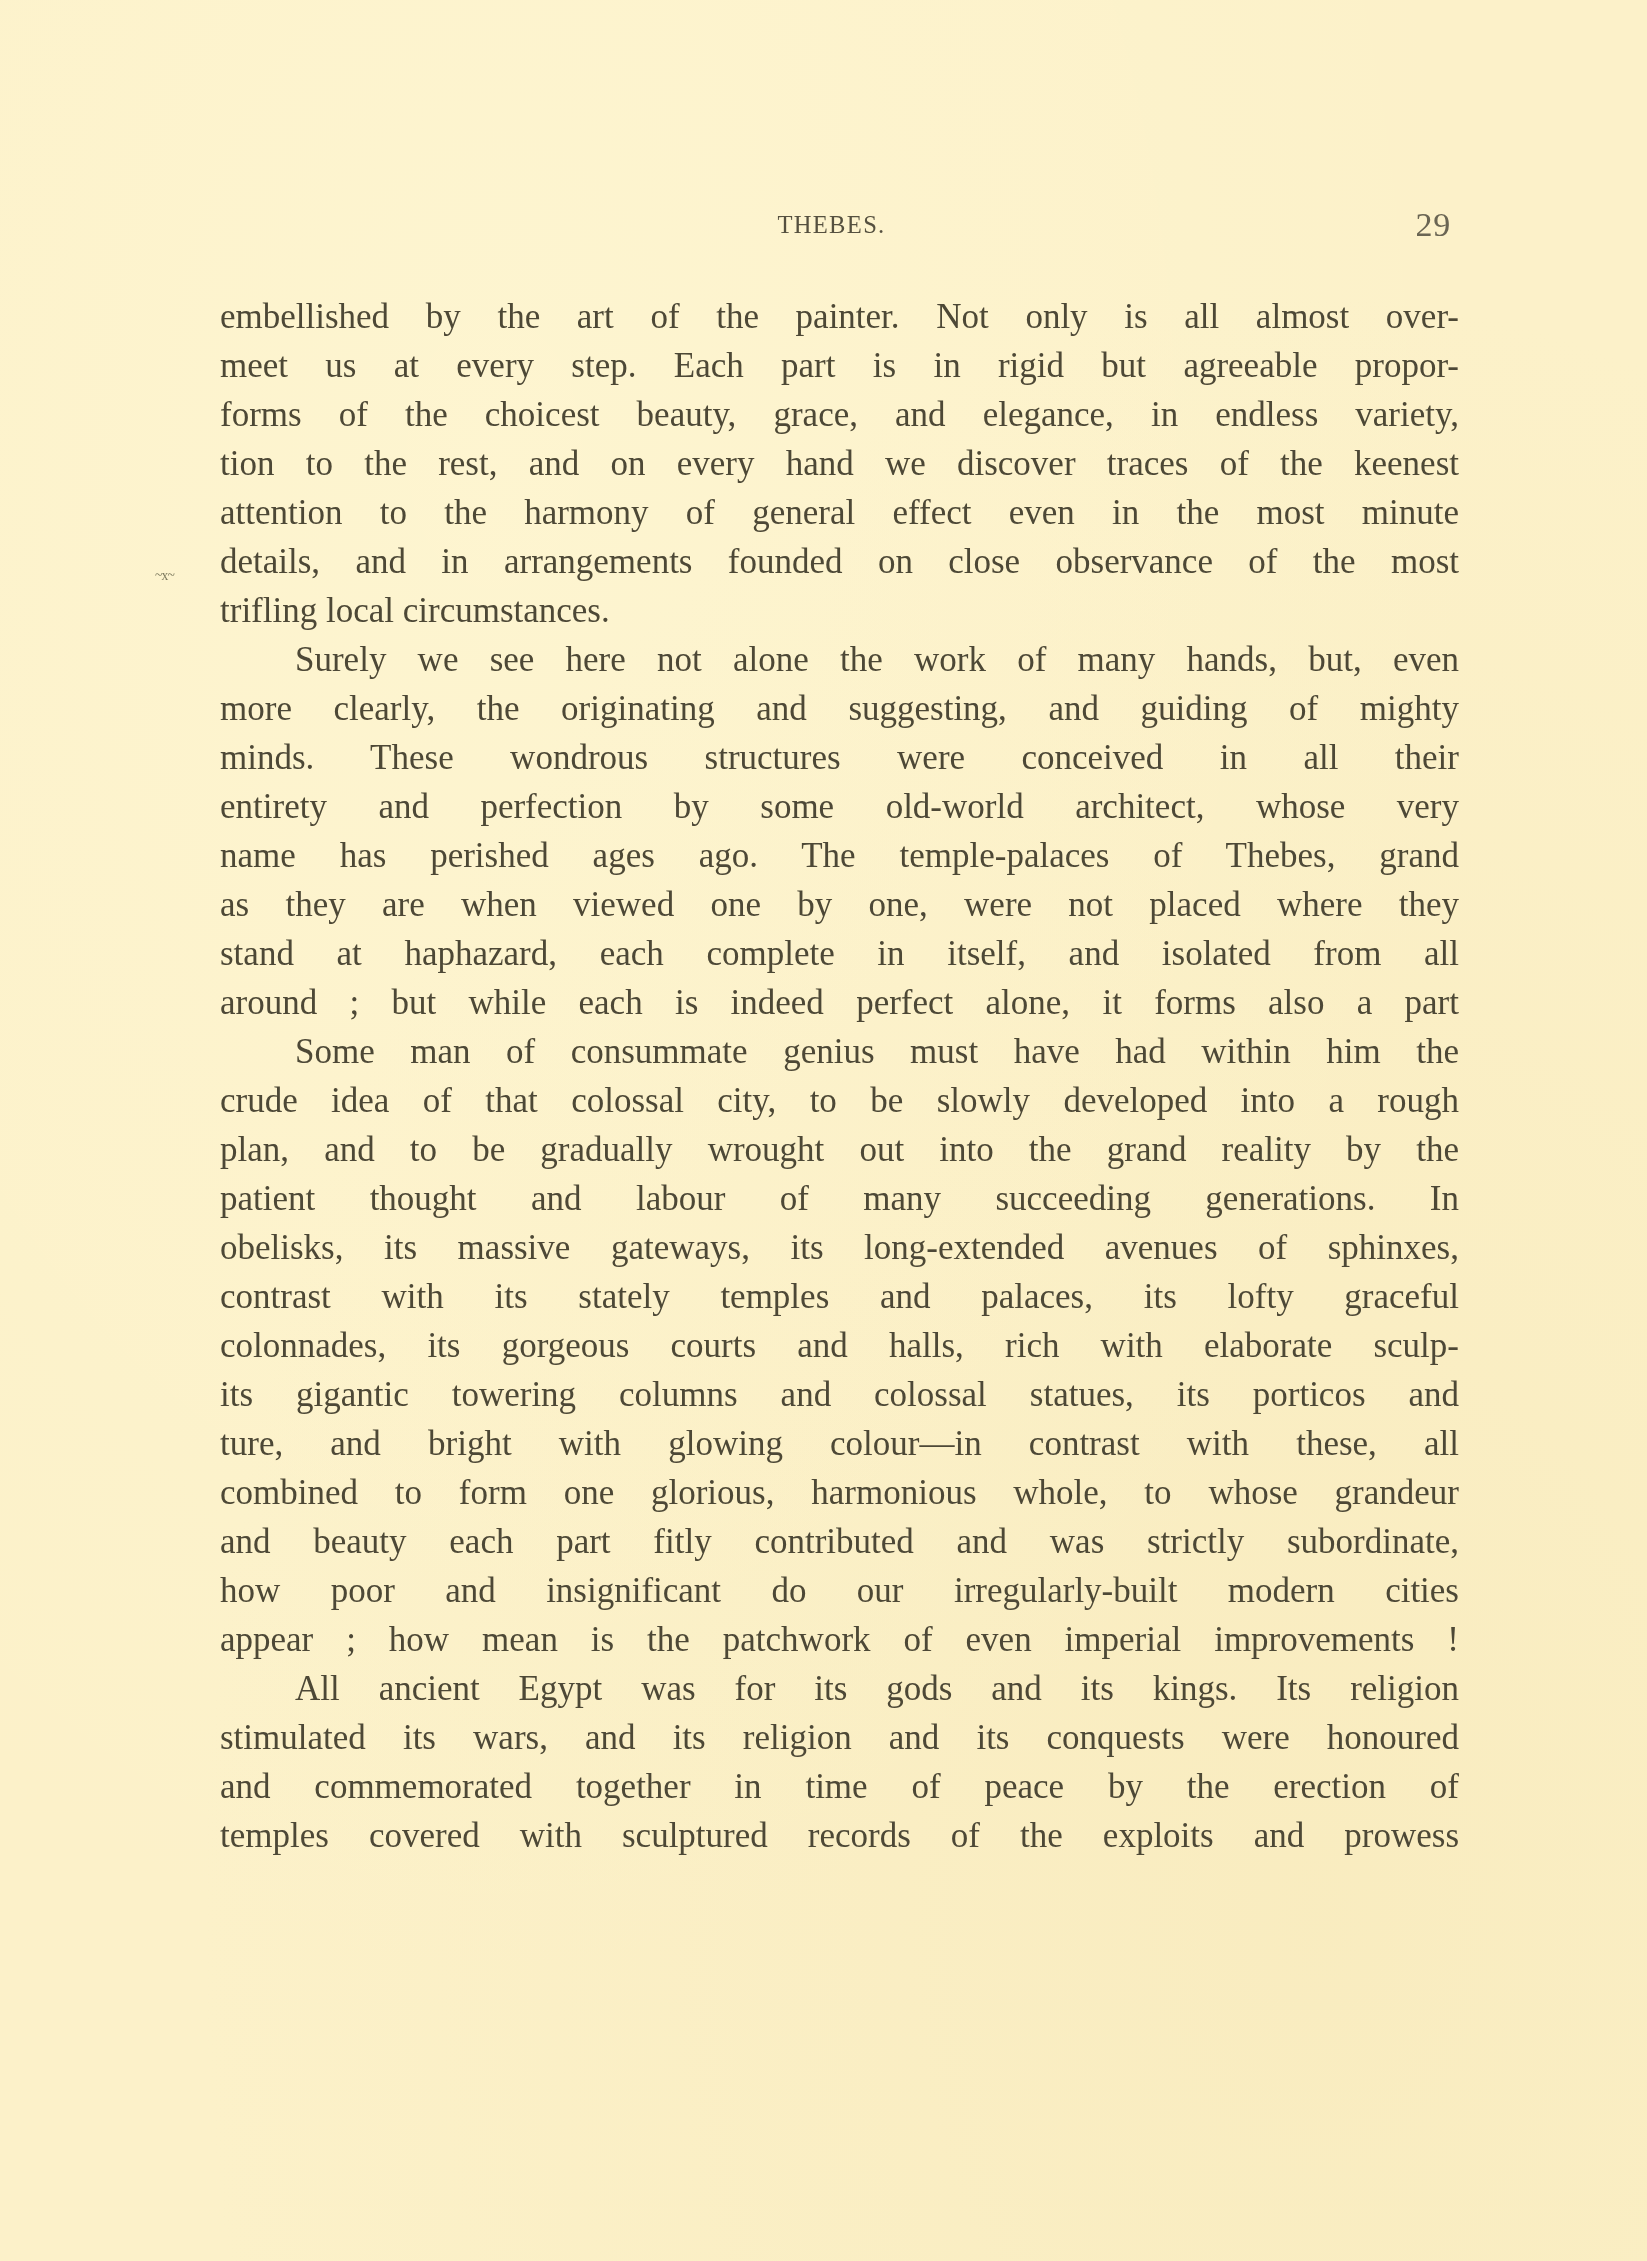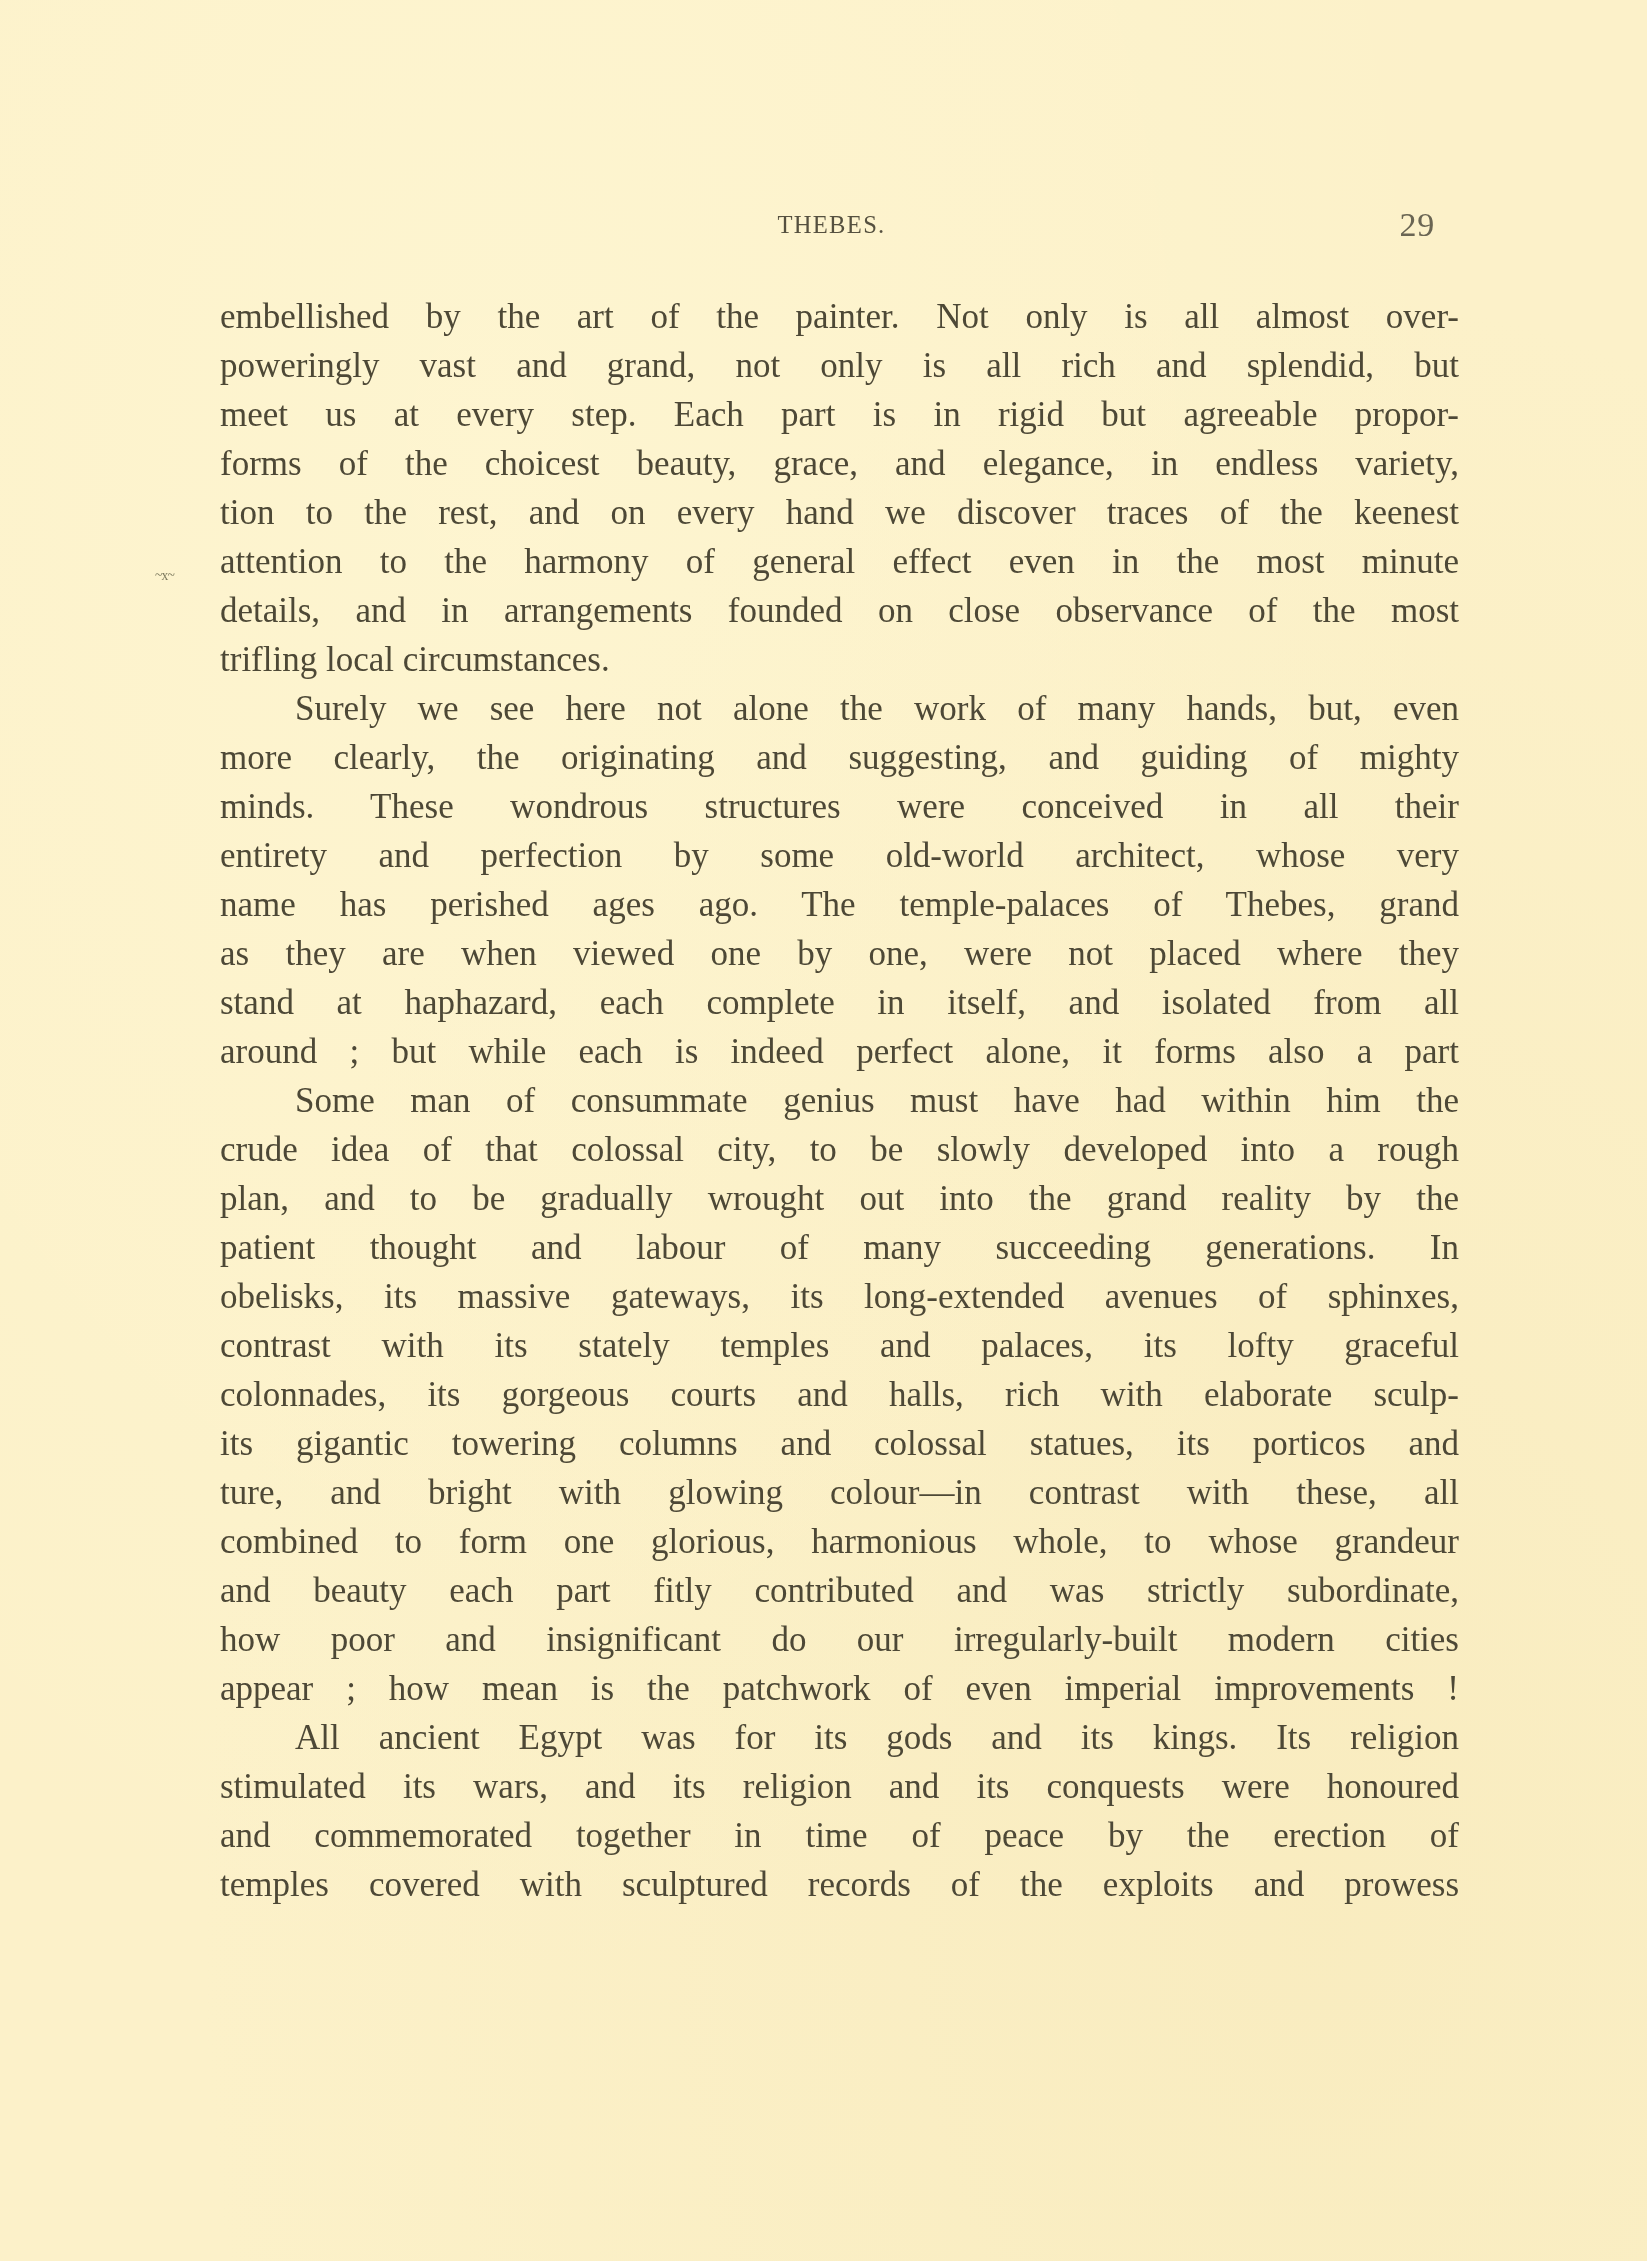--- a/index.html
+++ b/index.html
@@ -36,21 +36,21 @@
       left: 0;
       width: 100%;
       text-align: center;
       font-size: 24.6px;
       letter-spacing: 1.3px;
       color: #55503f;
       top: 1.7px;
     }
     .page-number {
       position: absolute;
-      right: 16px;
+      right: 0;
       top: -3.4px;
       font-size: 34px;
       color: #6a6553;
       letter-spacing: 0.8px;
       font-family: Liberation Serif, serif;
     }
     .text-block {
       position: absolute;
       top: 292px;
       left: 212px;
@@ -91,21 +91,20 @@
     <span class="running-title">THEBES.</span>
     <span class="page-number">29</span>
   </div>
 
   <span class="margin-mark">~x~</span>
 
   <div class="text-block">
 
     <div>
       <span class="line">embellished by the art of the painter.  Not only is all almost over-</span>
-      <span class="line">poweringly vast and grand, not only is all rich and splendid, but</span>
       <span class="line">meet us at every step.  Each part is in rigid but agreeable propor-</span>
       <span class="line">forms of the choicest beauty, grace, and elegance, in endless variety,</span>
       <span class="line">tion to the rest, and on every hand we discover traces of the keenest</span>
       <span class="line">attention to the harmony of general effect even in the most minute</span>
       <span class="line">details, and in arrangements founded on close observance of the most</span>
       <span class="line last">trifling local circumstances.</span>
     </div>
 
     <div>
       <span class="line indent">Surely we see here not alone the work of many hands, but, even</span>

